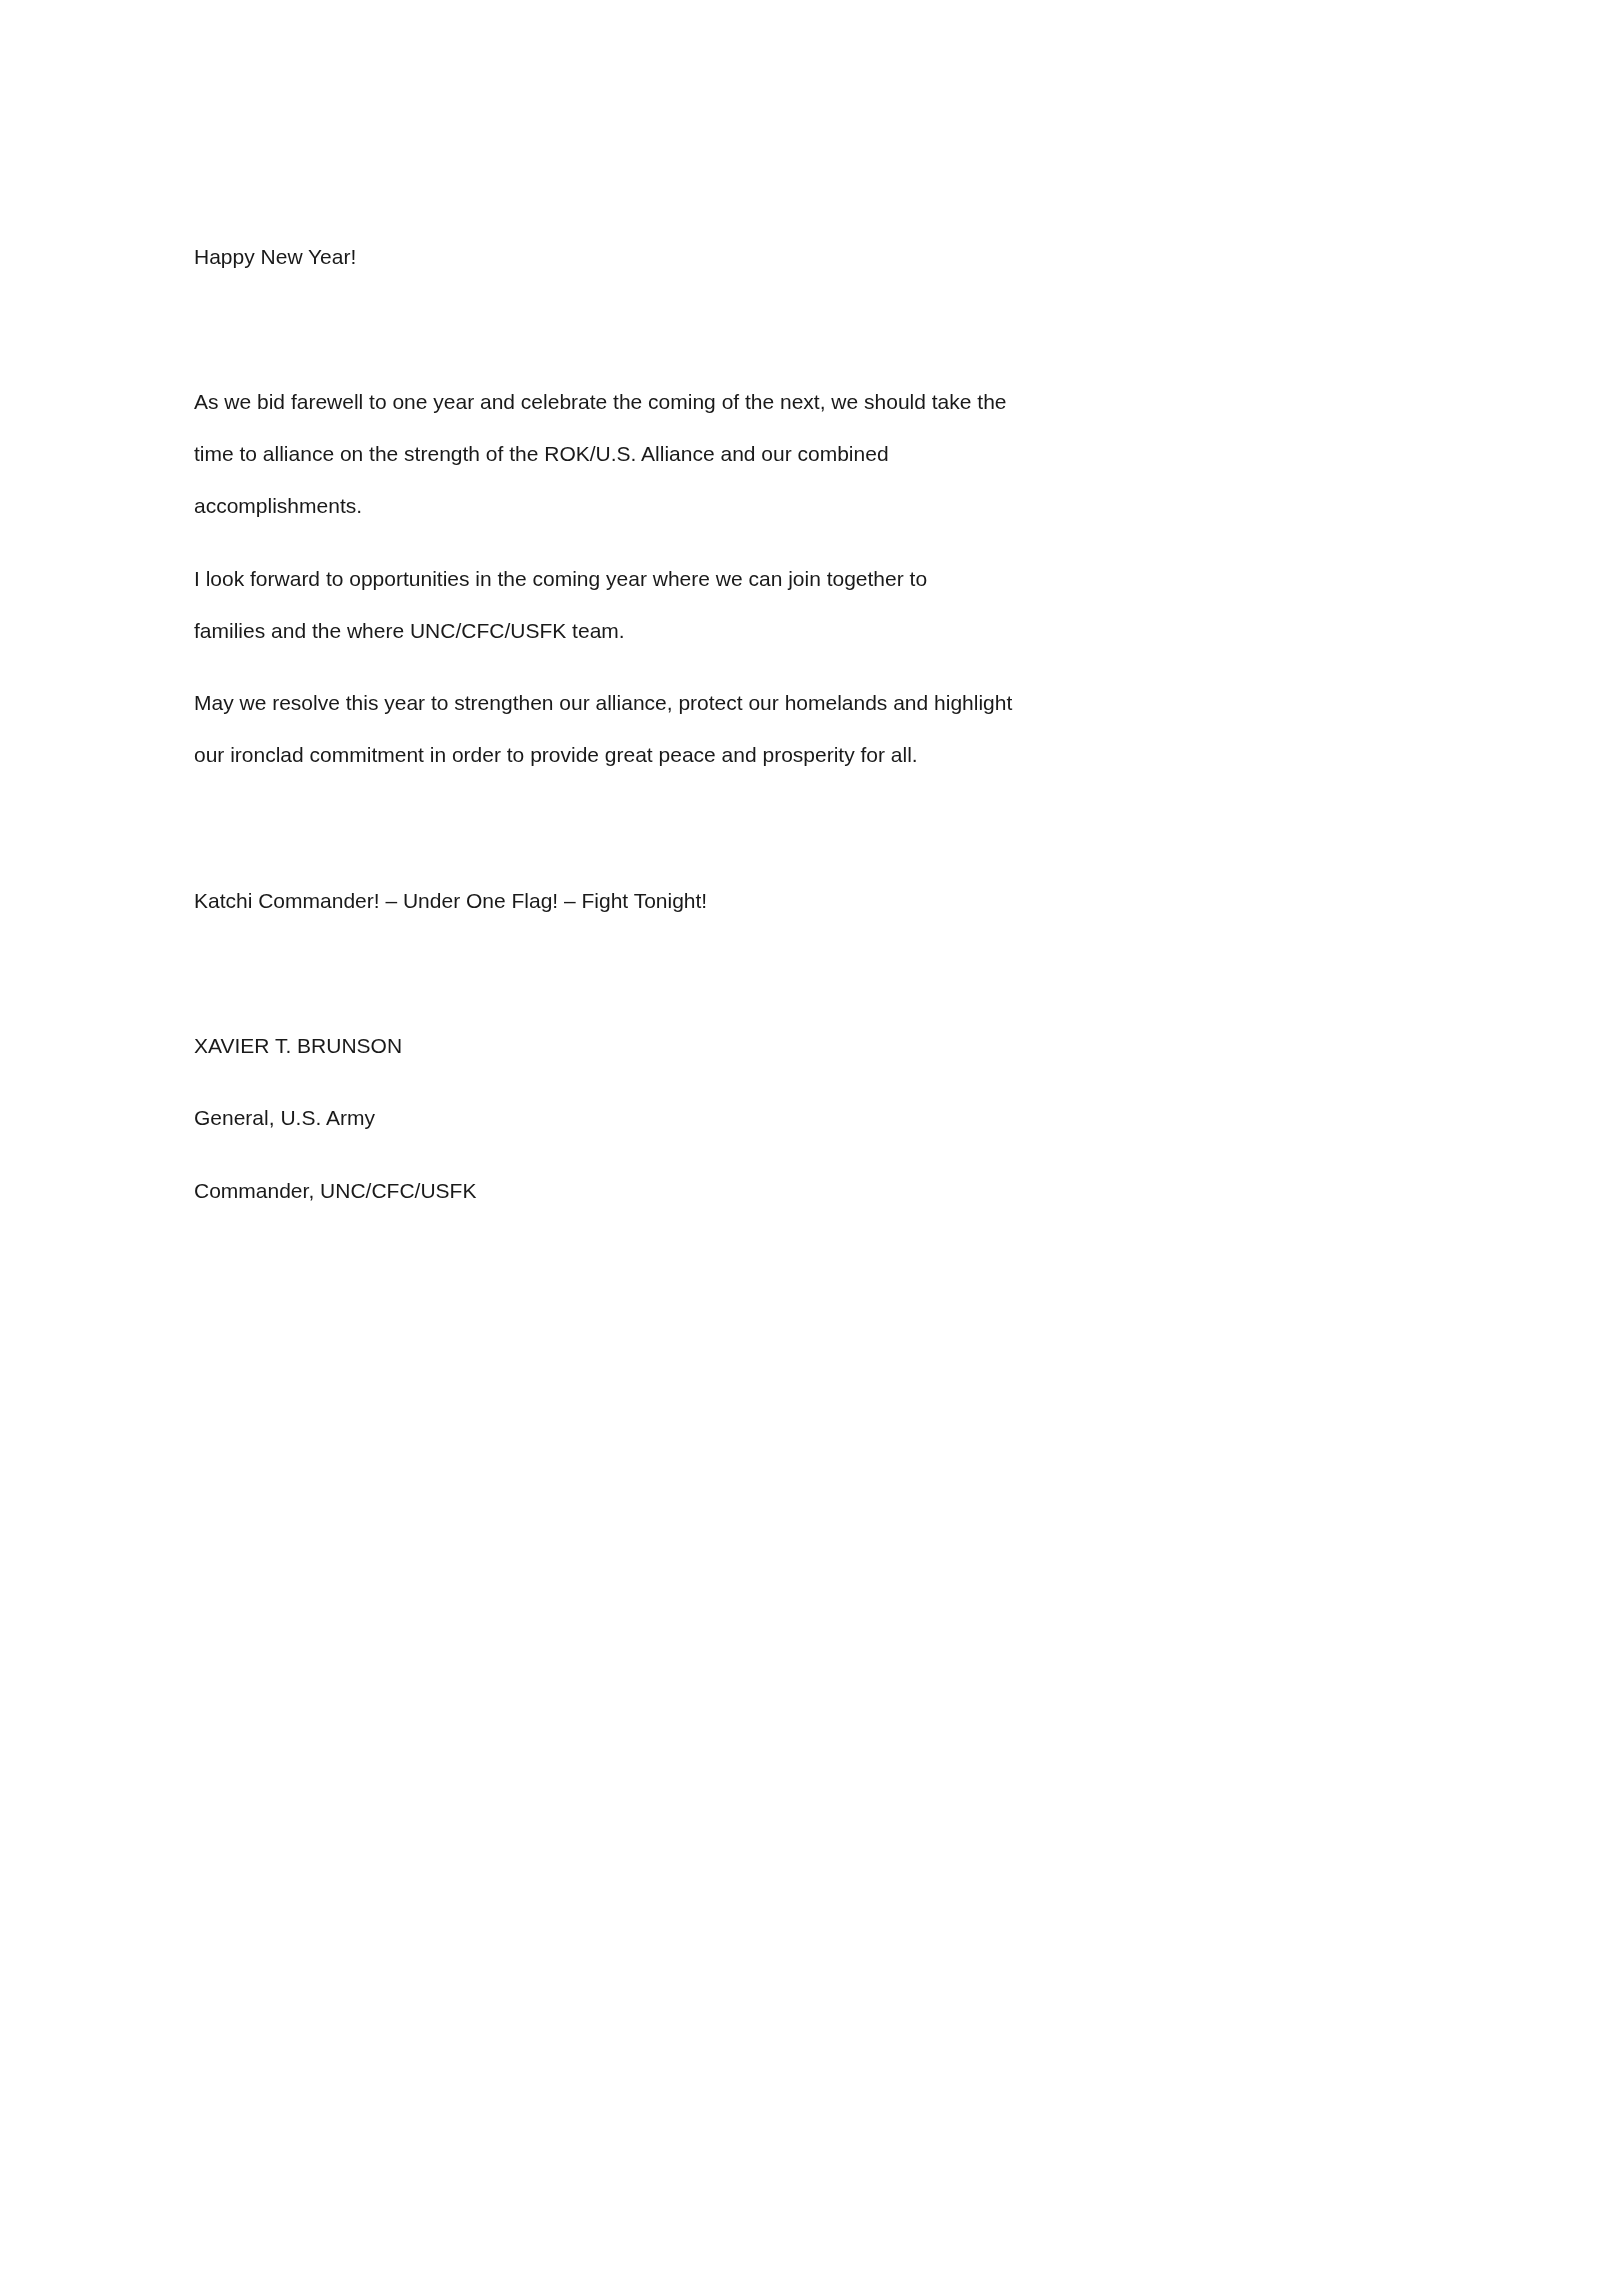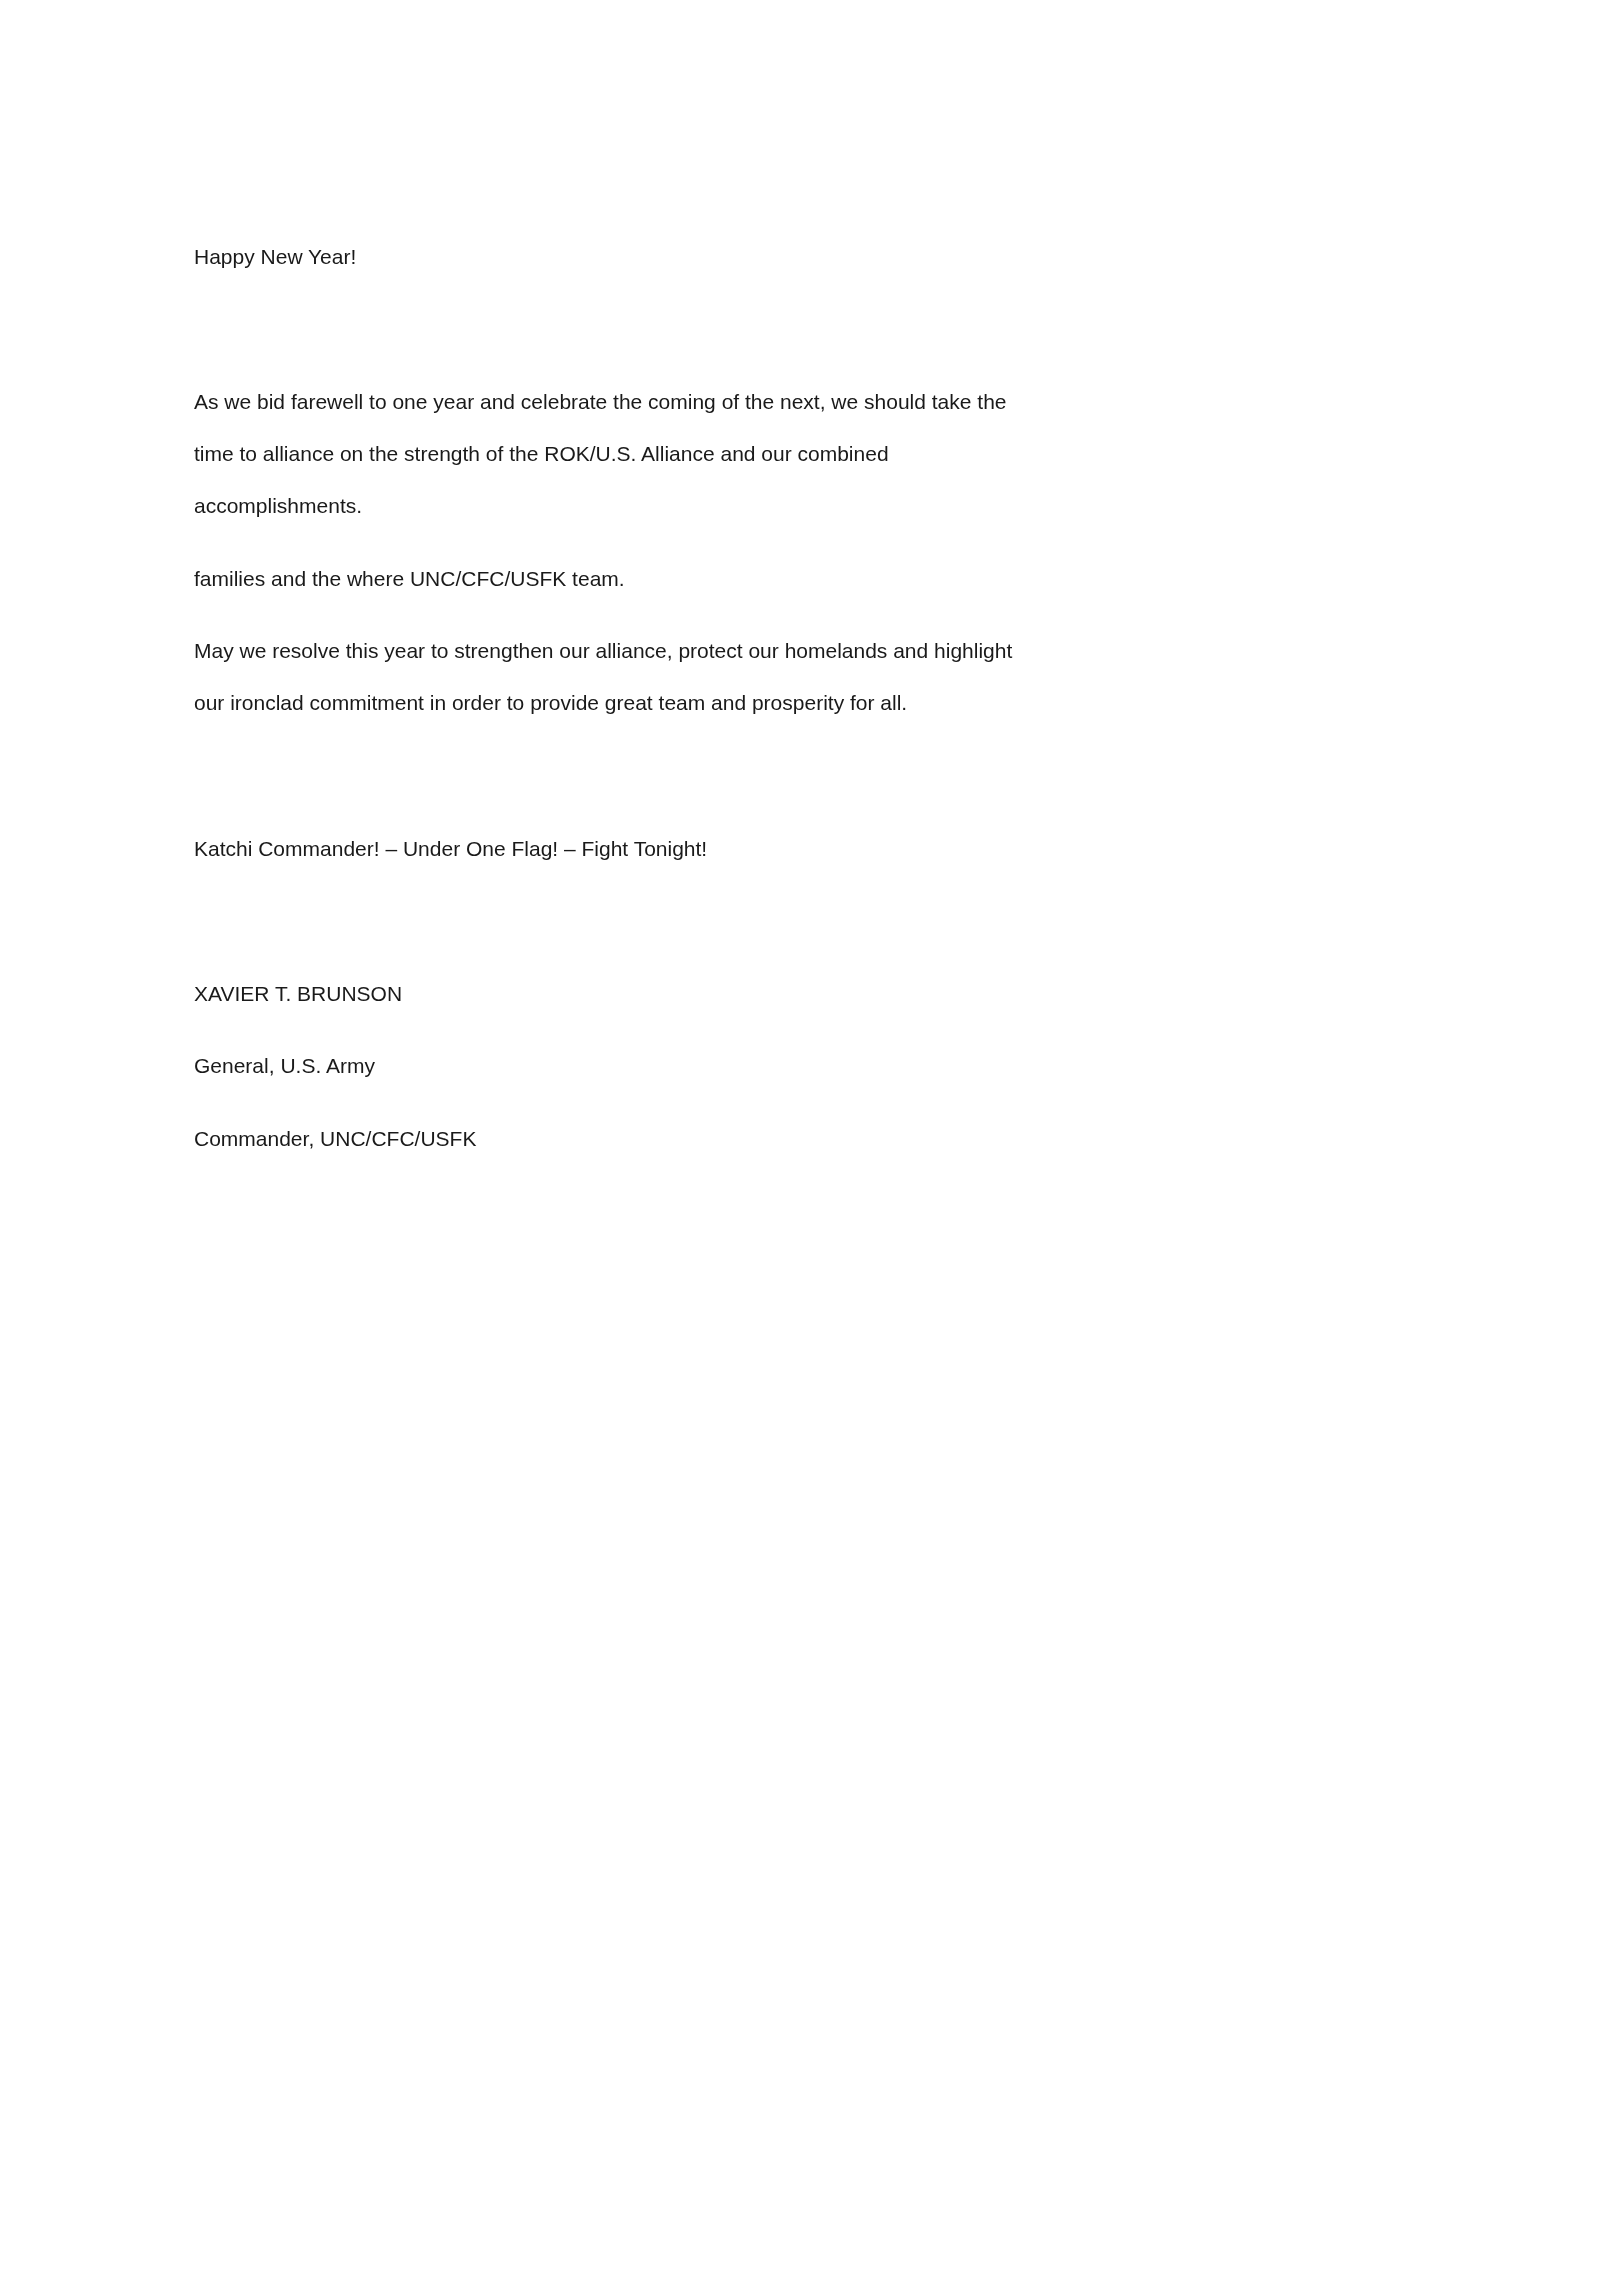--- a/index.html
+++ b/index.html
@@ -48,26 +48,27 @@
 
   <div class="blank"></div>
 
   <p class="para">
     <span class="line">As we bid farewell to one year and celebrate the coming of the next, we should take the</span>
     <span class="line">time to alliance on the strength of the ROK/U.S. Alliance and our combined</span>
     <span class="line">accomplishments.</span>
   </p>
 
   <p class="para">
+    <span class="line">I look forward to opportunities in the coming year where we can join together to</span>
     <span class="line">families and the where UNC/CFC/USFK team.</span>
   </p>
 
   <p class="para">
     <span class="line">May we resolve this year to strengthen our alliance, protect our homelands and highlight</span>
-    <span class="line">our ironclad commitment in order to provide great team and prosperity for all.</span>
+    <span class="line">our ironclad commitment in order to provide great peace and prosperity for all.</span>
   </p>
 
   <div class="blank"></div>
 
   <p class="para">
     <span class="line">Katchi Commander! – Under One Flag! – Fight Tonight!</span>
   </p>
 
   <div class="blank"></div>
 

